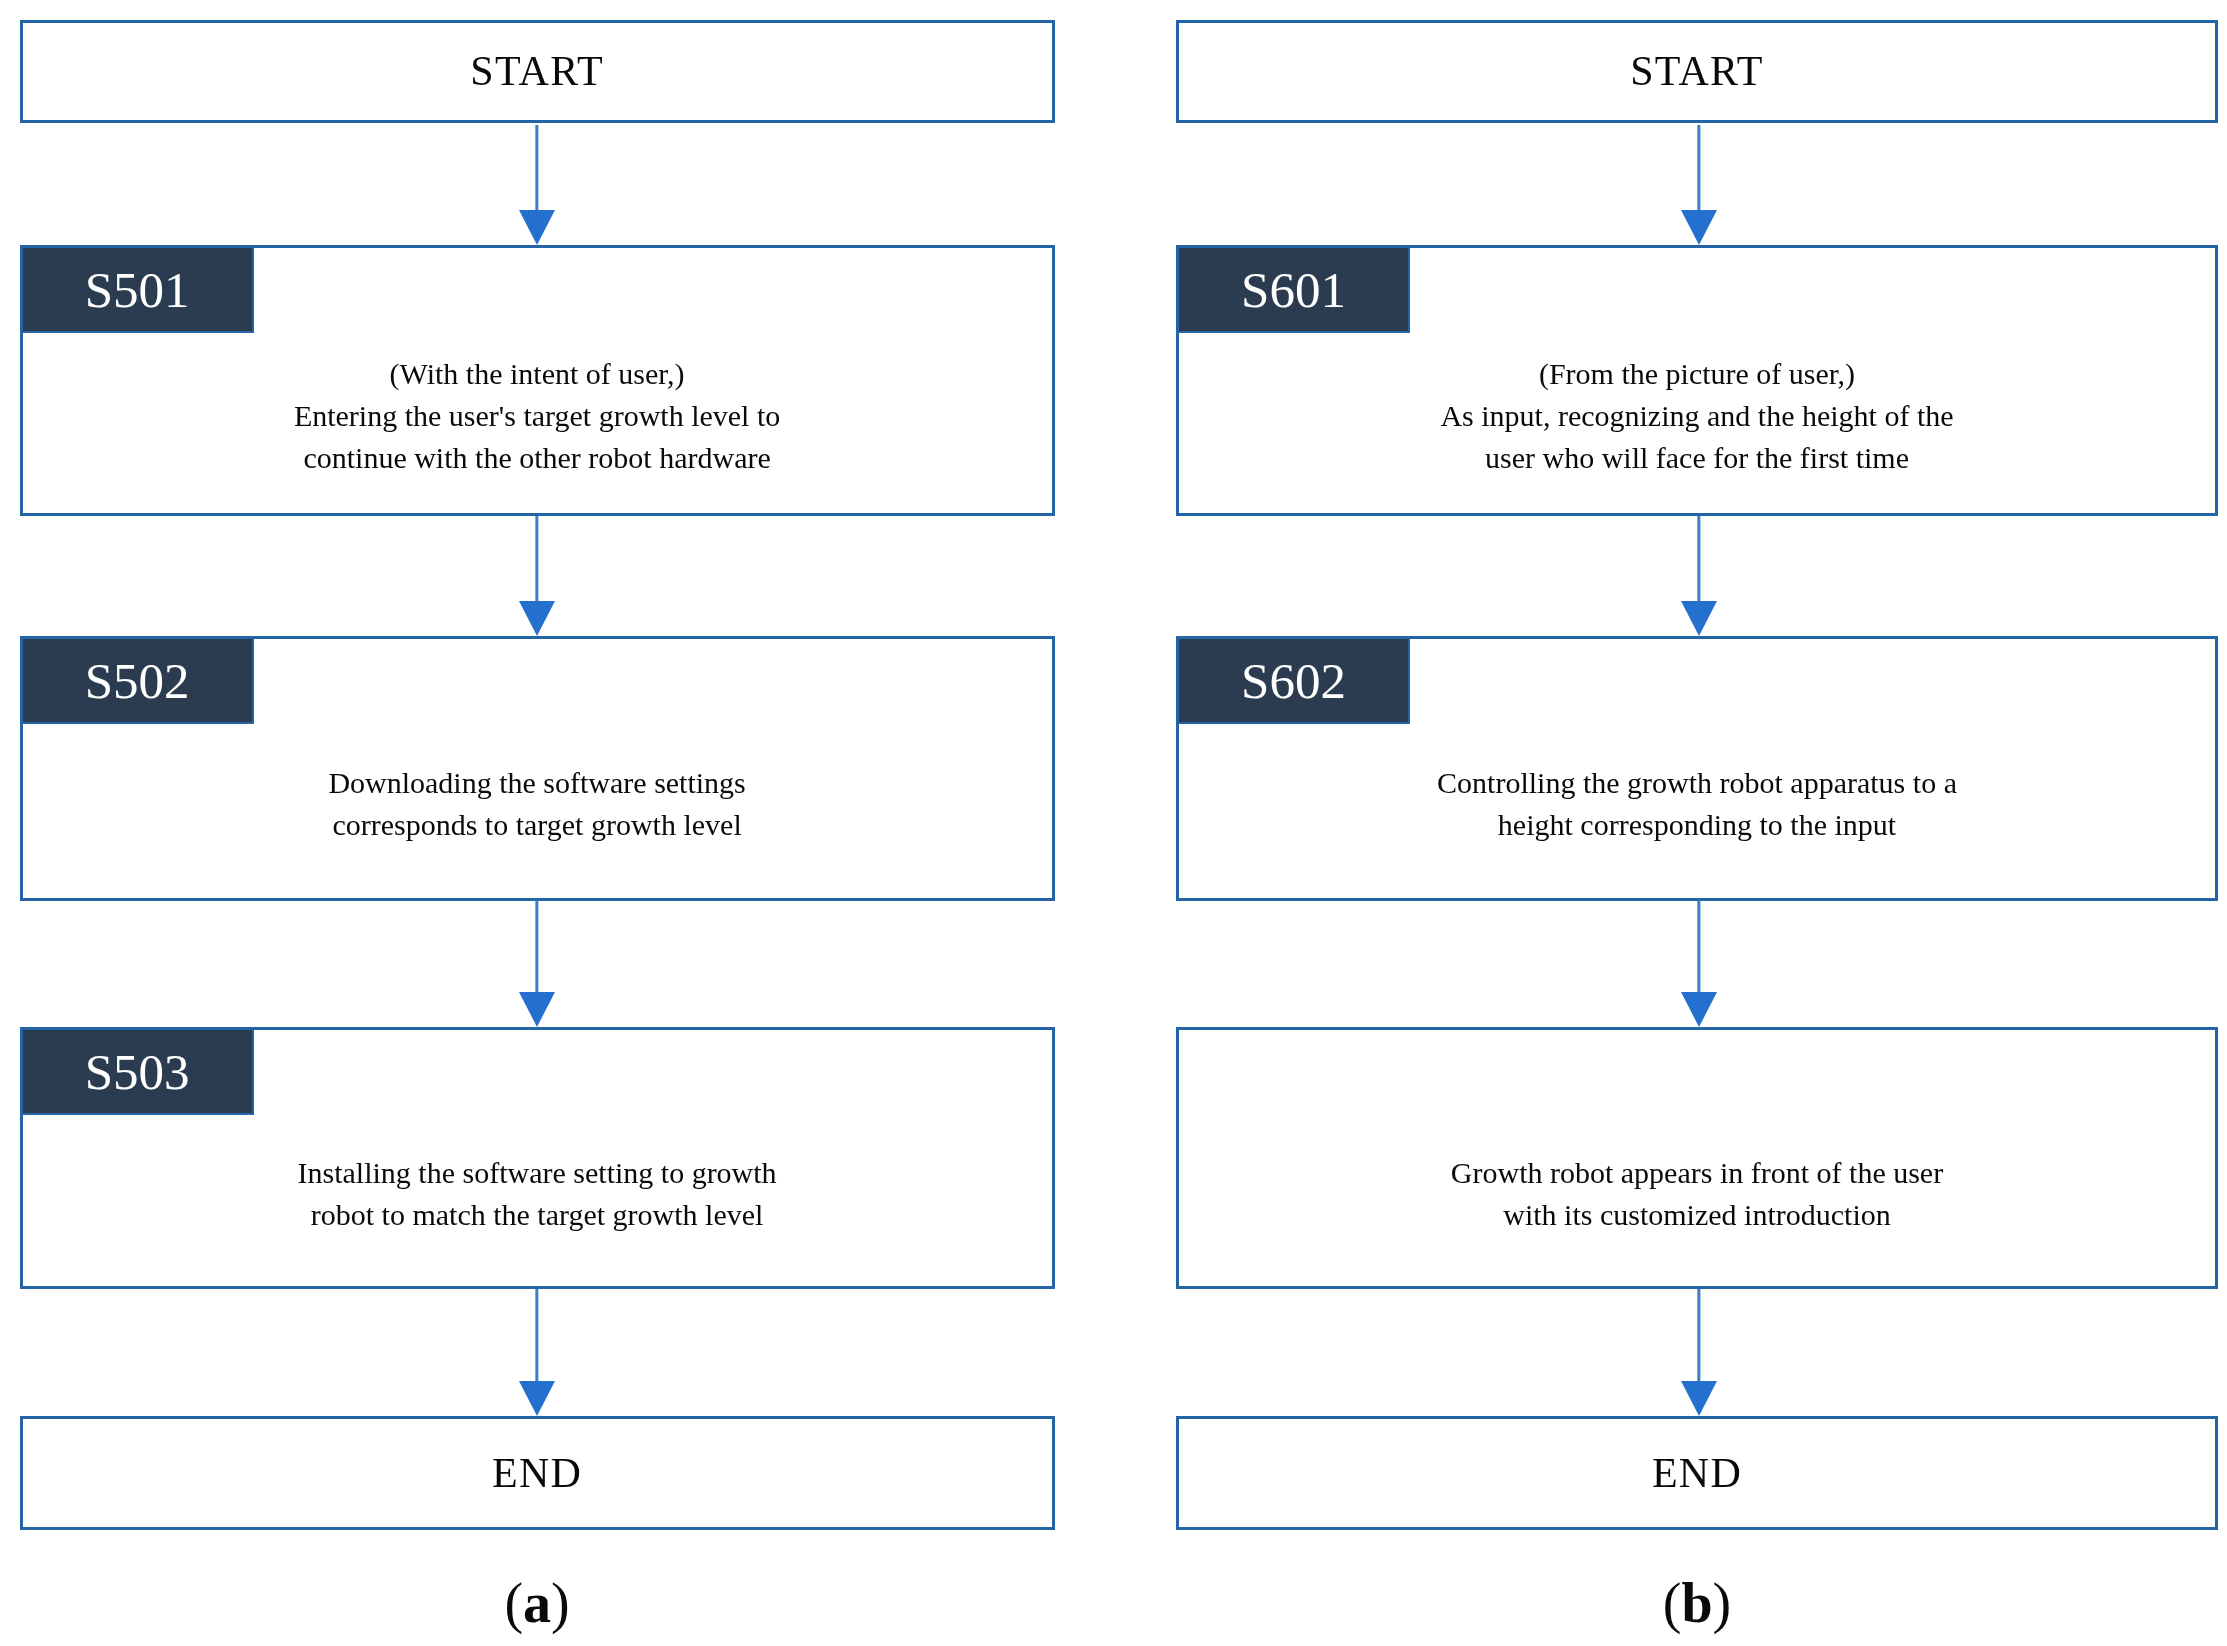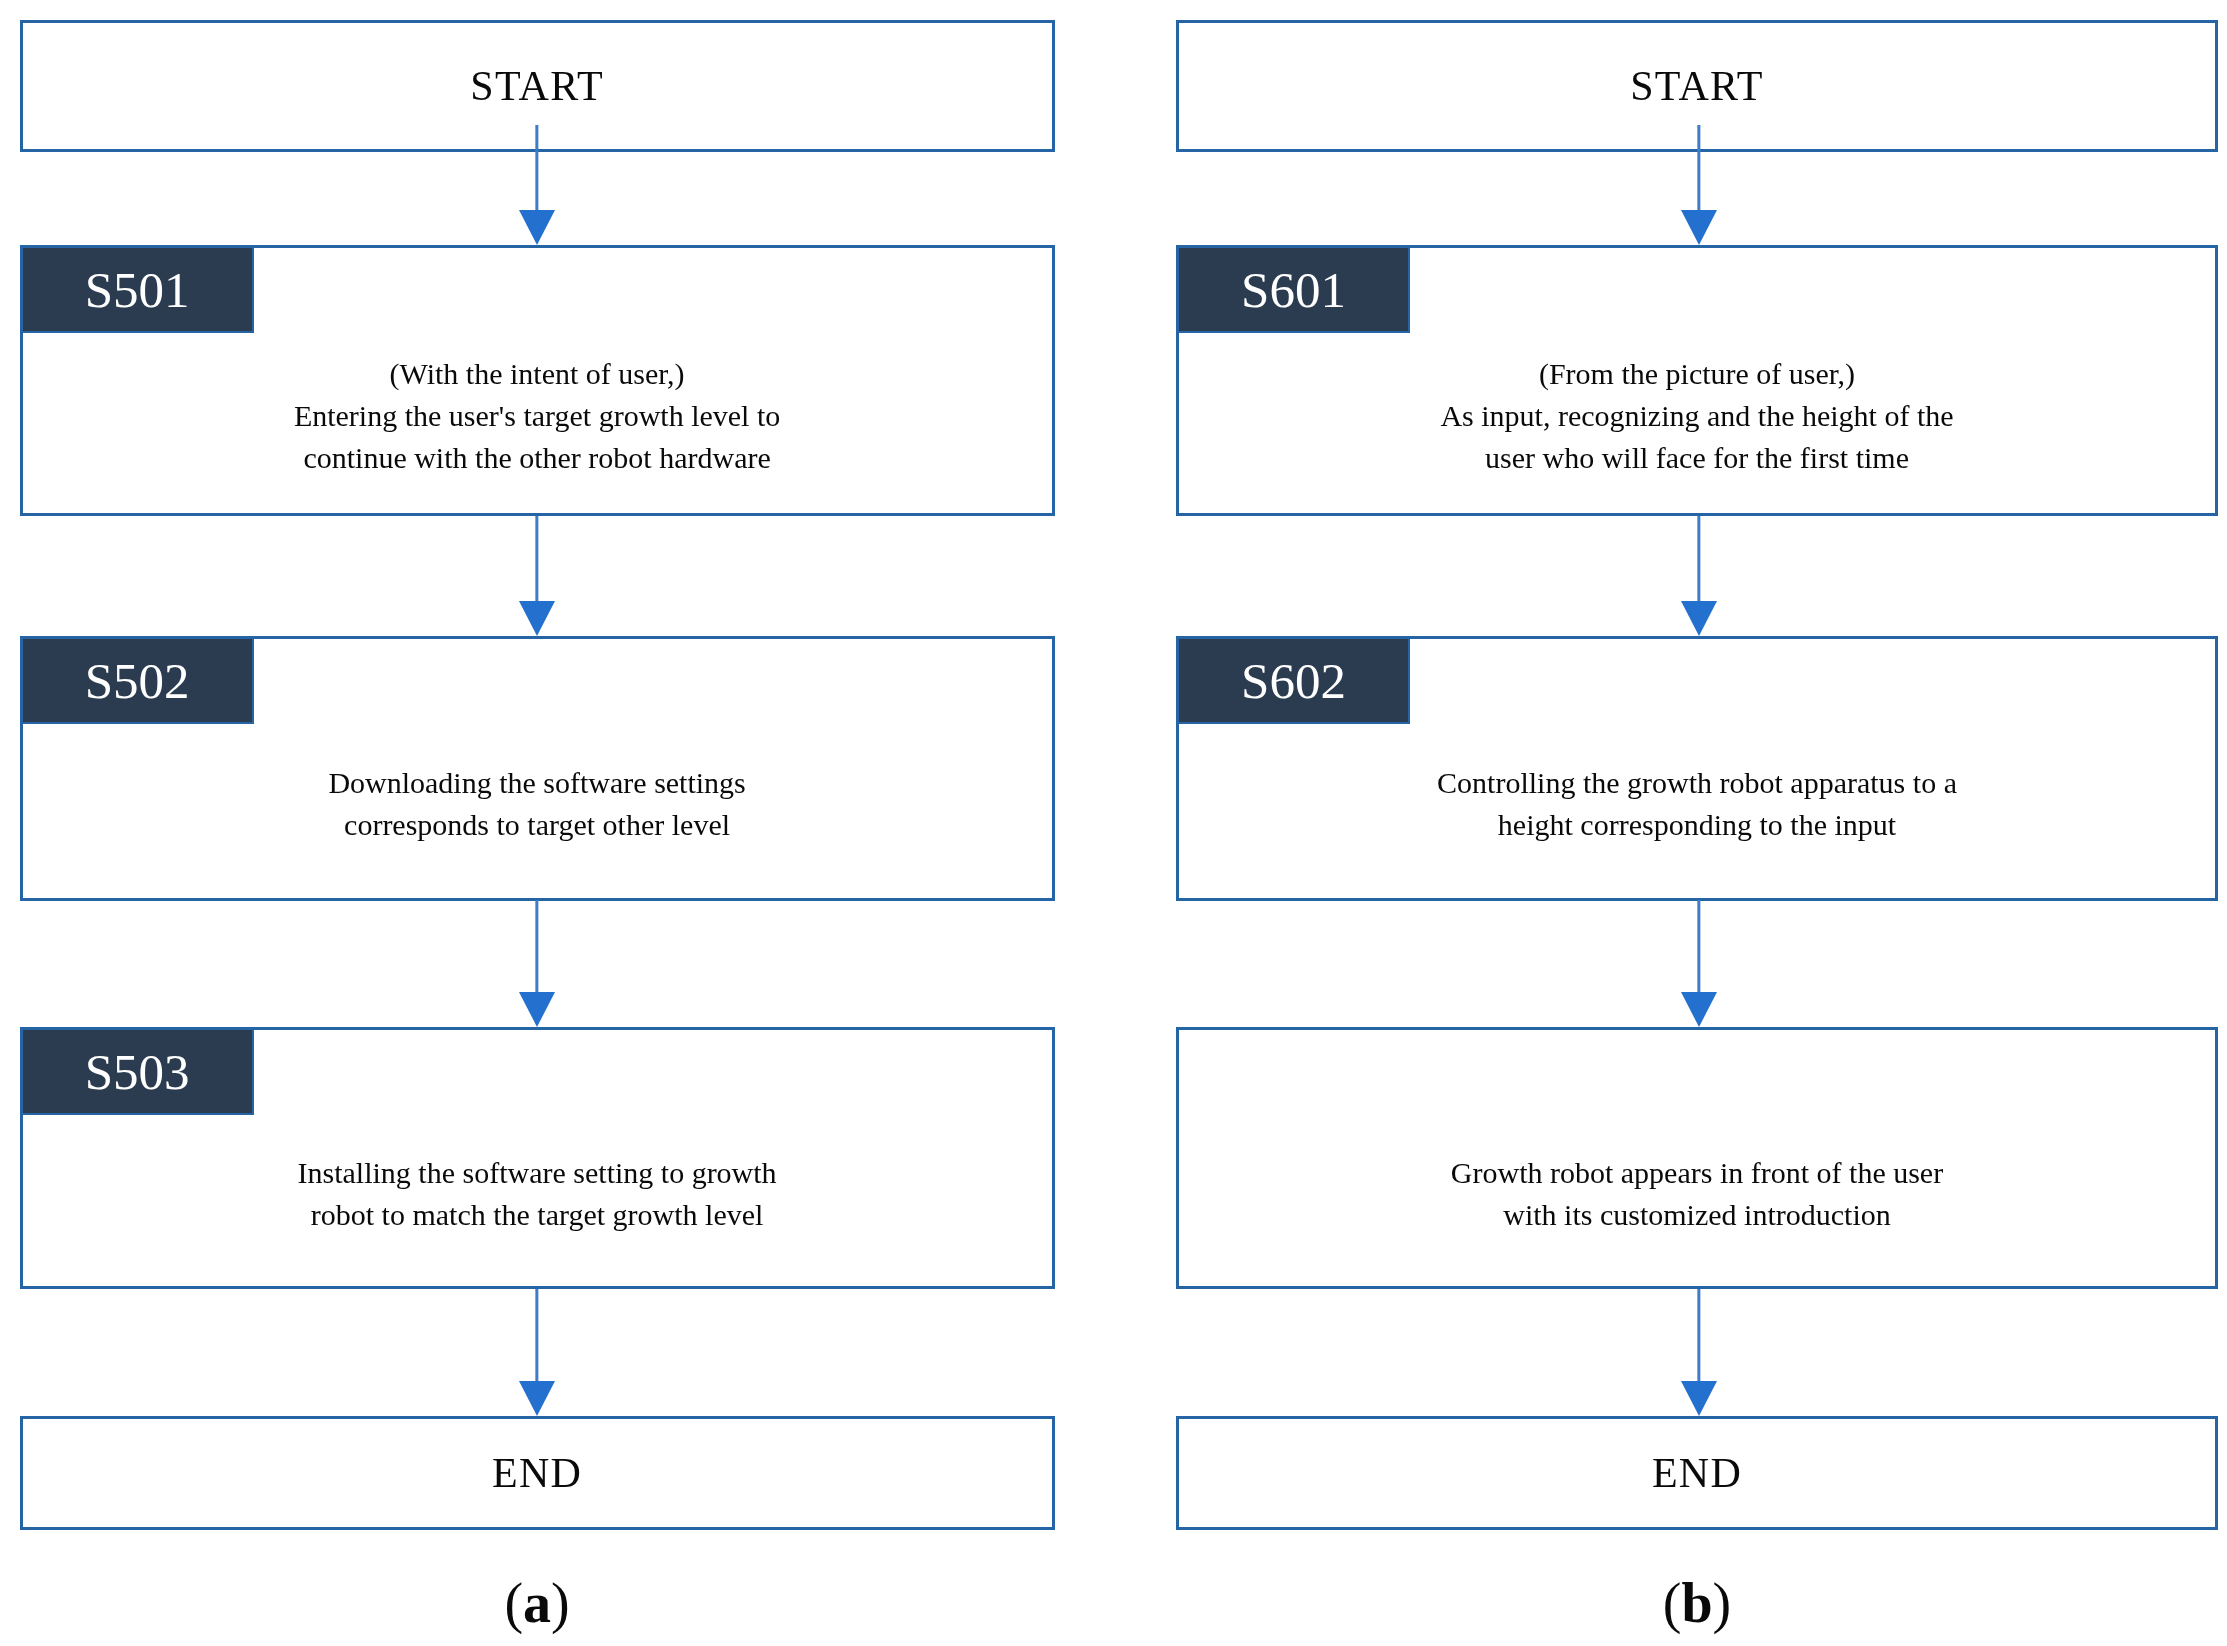--- a/index.html
+++ b/index.html
@@ -21,21 +21,21 @@
     overflow:hidden;
   }
   .box{
     position:absolute;
     box-sizing:border-box;
     border:3.3px solid var(--box-border);
     background:#fff;
   }
   .col-a{left:19.6px;width:1035px;}
   .col-b{left:1176px;width:1042px;}
-  .row-start{top:19.6px;height:132px;}
+  .row-start{top:19.6px;height:103px;}
   .row-step1{top:245px;height:271px;}
   .row-step2{top:636px;height:265px;}
   .row-step3{top:1027px;height:262px;}
   .row-end{top:1416px;height:114px;}
   .terminal{display:flex;align-items:center;justify-content:center;font-size:42px;letter-spacing:1.3px;}
   .step-tag{
     position:absolute;top:0;left:0;
     width:231px;height:85px;
     box-sizing:border-box;
     background:var(--tag-bg);color:var(--tag-text);
@@ -86,21 +86,21 @@
   <div class="box col-a row-step1">
     <div class="step-tag">S501</div>
     <div class="step-text">(With the intent of user,)
 Entering the user's target growth level to
 continue with the other robot hardware</div>
   </div>
 
   <div class="box col-a row-step2">
     <div class="step-tag">S502</div>
     <div class="step-text">Downloading the software settings
-corresponds to target other level</div>
+corresponds to target growth level</div>
   </div>
 
   <div class="box col-a row-step3">
     <div class="step-tag">S503</div>
     <div class="step-text">Installing the software setting to growth
 robot to match the target growth level</div>
   </div>
 
   <div class="box col-a row-end terminal">
     <span>END</span>

